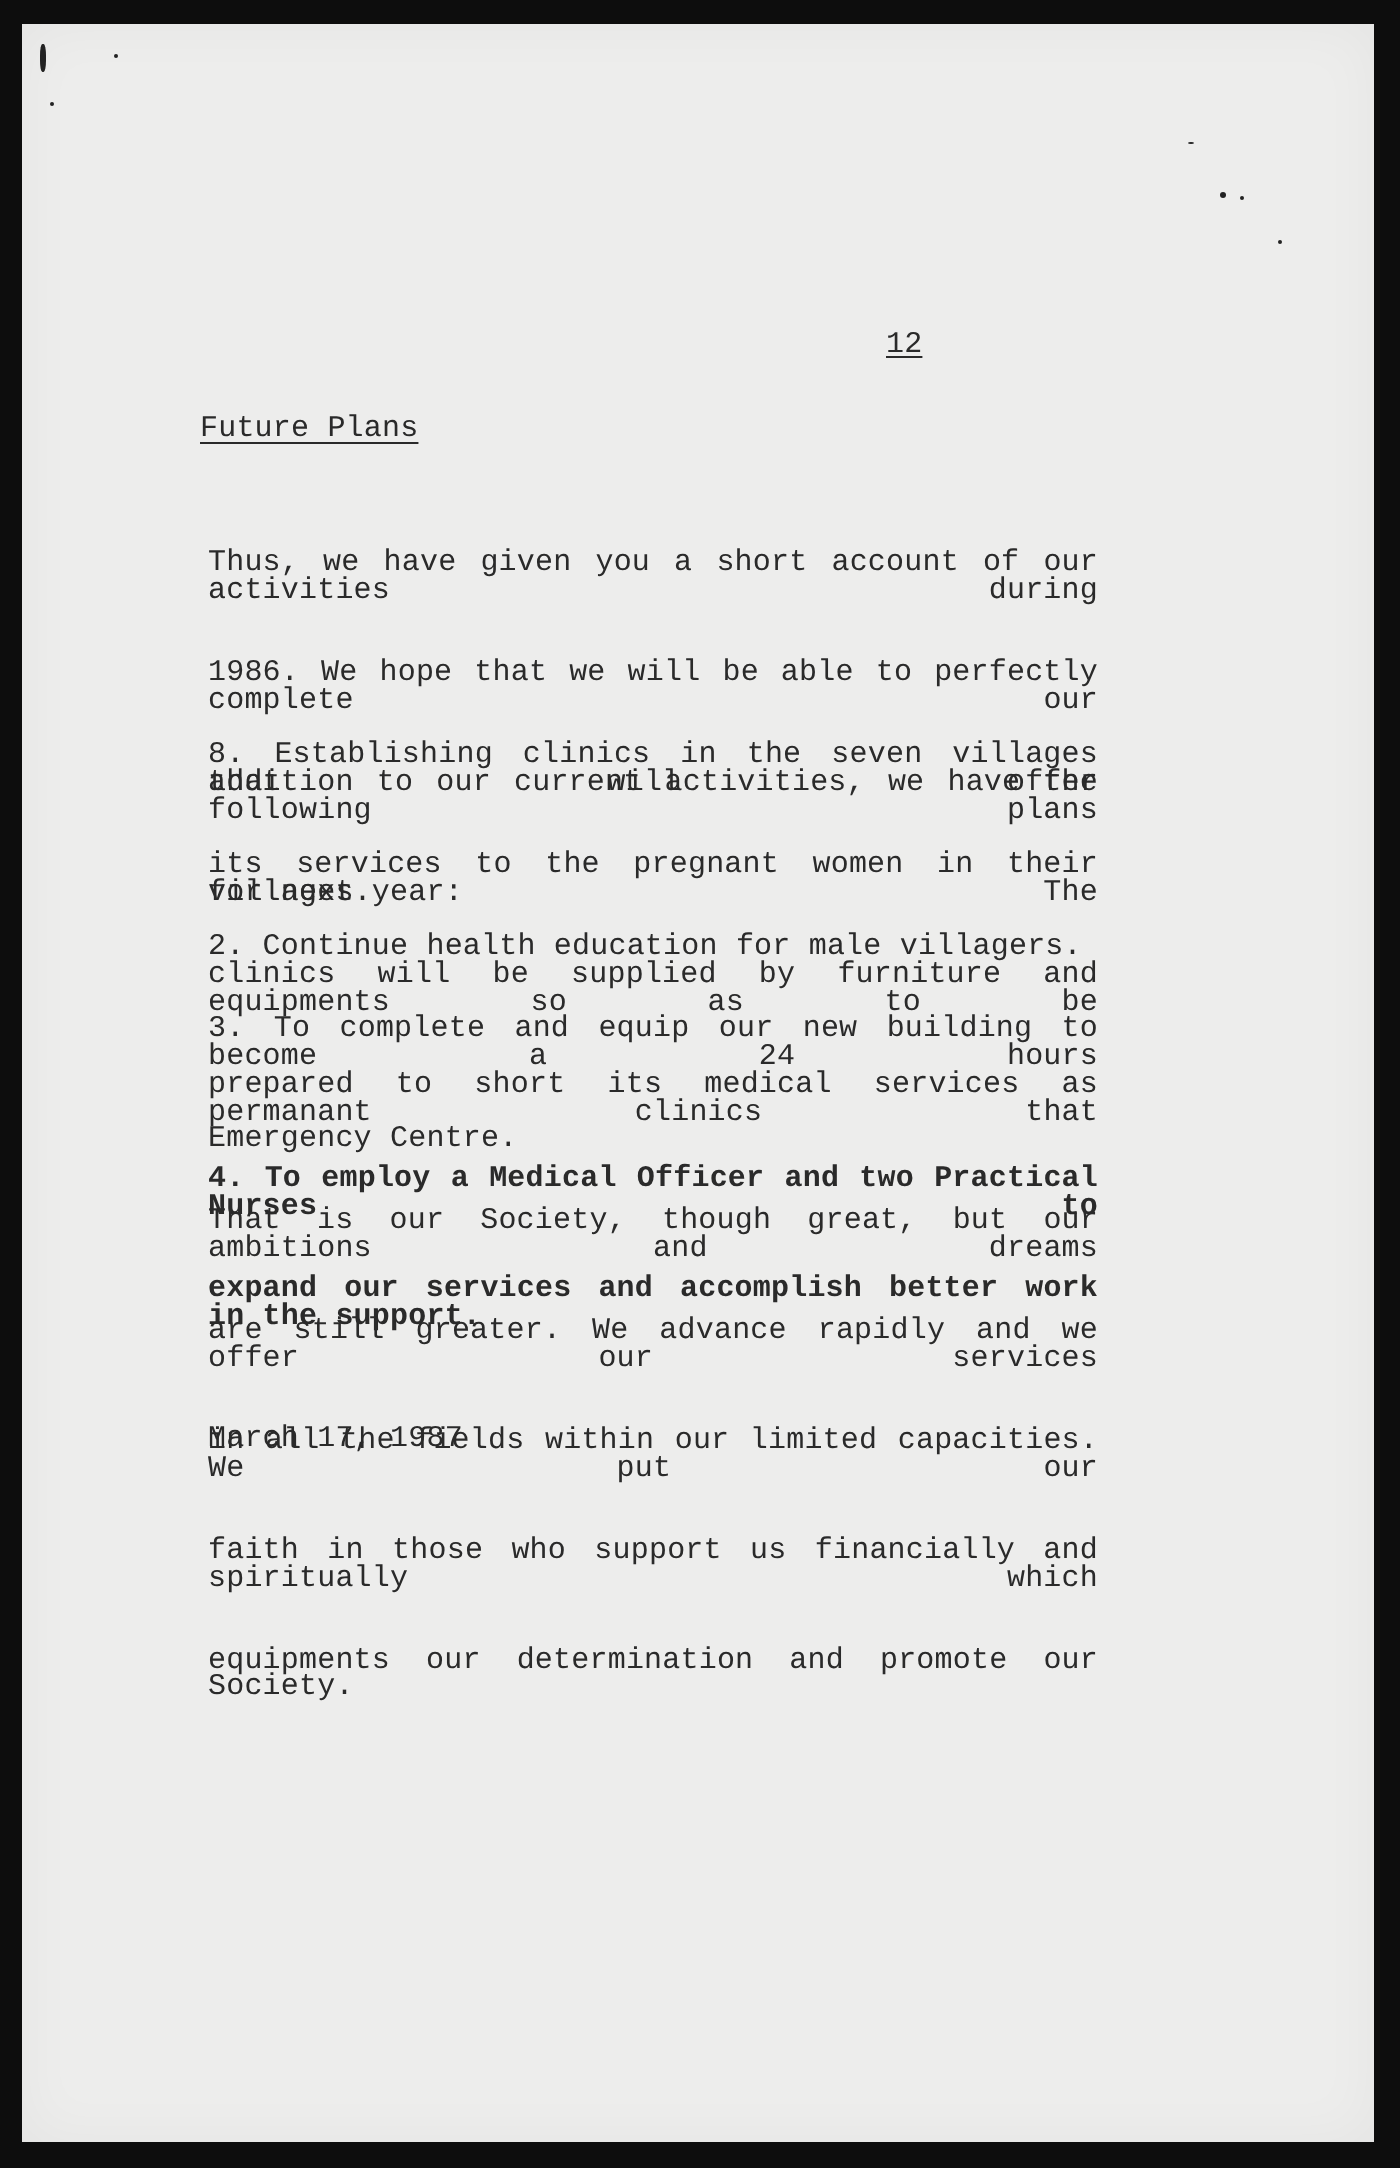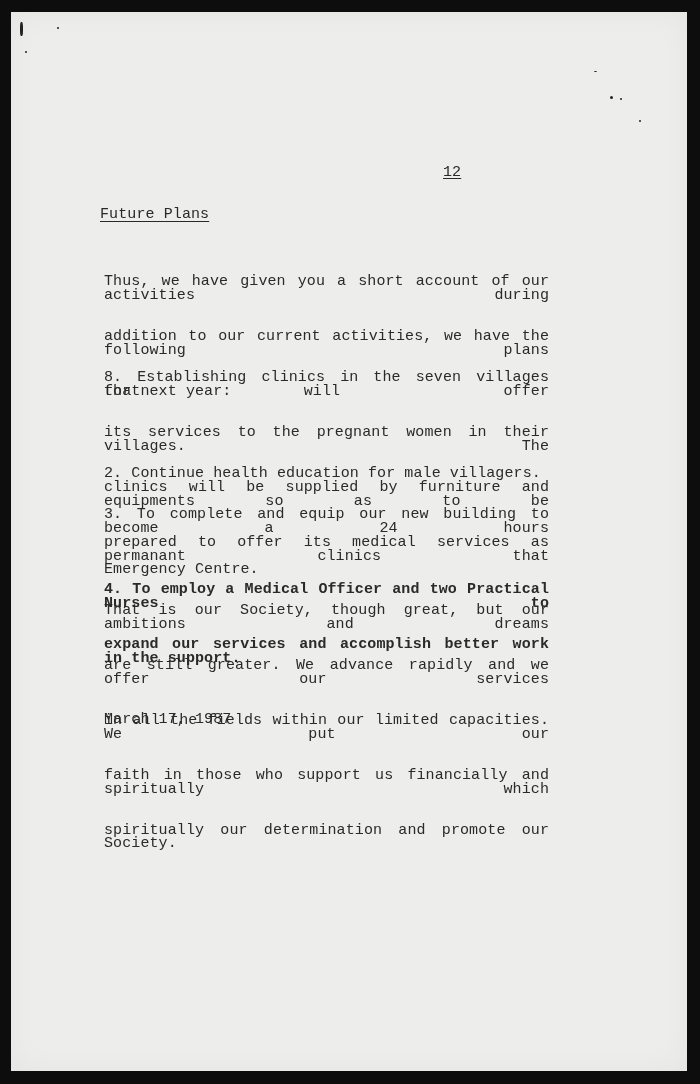--- a/index.html
+++ b/index.html
@@ -73,29 +73,30 @@
   <div class="mark" style="left:609px;top:86px;width:2px;height:2px;"></div>
   <div class="mark" style="left:628px;top:108px;width:2px;height:2px;"></div>
 </div>
 
 <div class="text page-num">12</div>
 
 <div class="text heading">Future Plans</div>
 
 <div class="text para" style="top:248px;">
   <span class="line">Thus, we have given you a short account of our activities  during</span>
+  <span class="line">1986.    We  hope  that we will be able to perfectly complete our</span>
   <span class="line">addition to our current activities, we have the  following  plans</span>
   <span class="line last">for next year:</span>
 </div>
 
 <div class="text para" style="top:344px;">
   <span class="line">8.    Establishing  clinics in the seven villages that will offer</span>
   <span class="line">its services  to  the  pregnant  women  in  their  villages.  The</span>
   <span class="line">clinics will be supplied by furniture and equipments so as to  be</span>
-  <span class="line">prepared  to offer its medical services as permanant clinics that</span>
+  <span class="line">prepared  to short its medical services as permanant clinics that</span>
 </div>
 
 <div class="text para" style="top:440px;">
   <span class="line last">2.  Continue health education for male villagers.</span>
 </div>
 
 <div class="text para" style="top:481px;">
   <span class="line">3.  To complete and equip  our  new building to become a 24 hours</span>
   <span class="line last">Emergency Centre.</span>
 </div>
@@ -103,16 +104,16 @@
 <div class="text para" style="top:556px;font-weight:bold;">
   <span class="line">4.  To employ a Medical  Officer  and  two  Practical  Nurses  to</span>
   <span class="line last">expand our services and accomplish better work in the support.</span>
 </div>
 
 <div class="text para" style="top:577px;">
   <span class="line">That  is  our Society, though great, but our ambitions and dreams</span>
   <span class="line">are still greater.  We advance  rapidly and we offer our services</span>
   <span class="line">in all the fields within our limited  capacities.    We  put  our</span>
   <span class="line">faith  in  those who support us financially and spiritually which</span>
-  <span class="line last">spiritually  our determination and promote  our Society.</span>
+  <span class="line last">equipments  our determination and promote  our Society.</span>
 </div>
 
 <div class="text" style="left:104px;top:713px;">March 17, 1987</div>
 
 </body></html>

